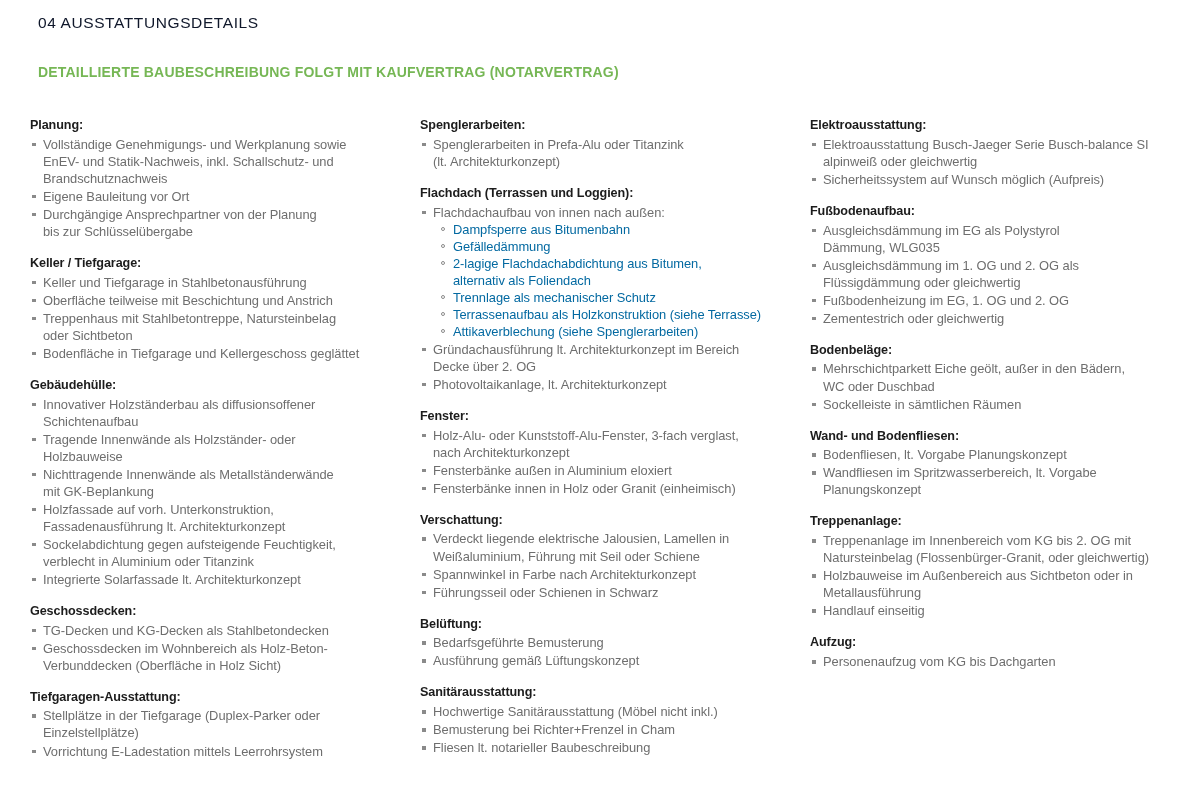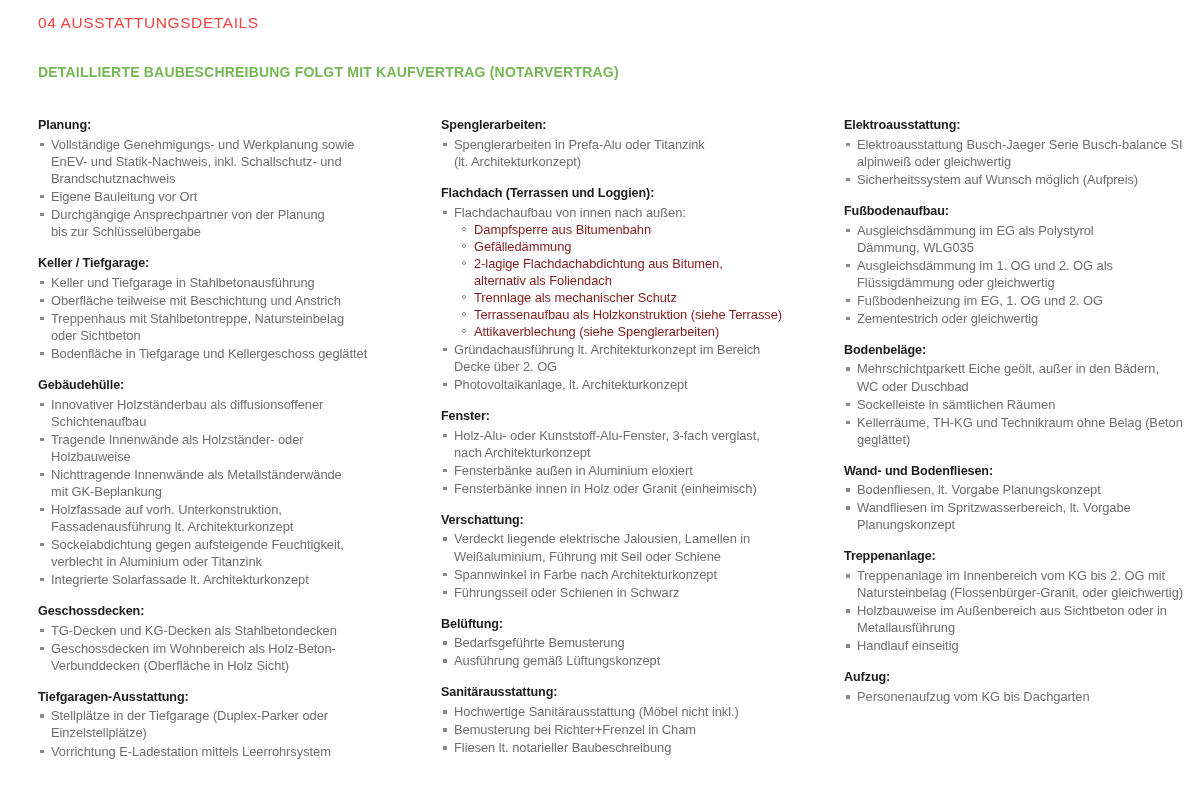--- a/index.html
+++ b/index.html
@@ -21,43 +21,44 @@
     inset: 0;
     padding: 0;
   }
   .kicker {
     position: absolute;
     left: 38px;
     top: 14px;
     font-size: 15.5px;
     letter-spacing: 0.6px;
     font-weight: 400;
-    color: #ef4444;
+    color: #0f172a;
     text-transform: uppercase;
     white-space: nowrap;
   }
   .main-heading {
     position: absolute;
     left: 38px;
     top: 64px;
     font-size: 14px;
     letter-spacing: 0.2px;
     font-weight: 700;
     color: #76b755;
     text-transform: uppercase;
     white-space: nowrap;
   }
   .columns {
     position: absolute;
     left: 38px;
     top: 118px;
     width: 1130px;
     display: flex;
-    gap: 17px;
+    gap: 4px;
     align-items: flex-start;
+    justify-content: flex-end;
   }
   .column {
     width: 386px;
     flex: 0 0 386px;
   }
   .column:last-child {
     width: 358px;
     flex: 0 0 358px;
   }
   .section {
@@ -101,21 +102,21 @@
     list-style: none;
     margin: 0;
     padding: 0;
   }
   ul.subitems > li.subitem {
     position: relative;
     padding-left: 14px;
     margin-left: 6px;
     font-size: 12.9px;
     line-height: 1.32;
-    color: #7f1d1d;
+    color: #0369a1;
     letter-spacing: -0.05px;
   }
   ul.subitems > li.subitem > .subbullet {
     position: absolute;
     left: 2px;
     top: 6px;
     width: 4px;
     height: 4px;
     border: 1px solid #8a8a8a;
     border-radius: 50%;
@@ -410,25 +411,20 @@
           <ul class="items">
             <li class="item">
               <span class="bullet"></span>
               <span class="item-text">Mehrschichtparkett Eiche geölt, außer in den Bädern,
 WC oder Duschbad</span>
             </li>
             <li class="item">
               <span class="bullet"></span>
               <span class="item-text">Sockelleiste in sämtlichen Räumen</span>
             </li>
-            <li class="item">
-              <span class="bullet"></span>
-              <span class="item-text">Kellerräume, TH-KG und Technikraum ohne Belag (Beton
-geglättet)</span>
-            </li>
           </ul>
         </div>
         <div class="section">
           <div class="section-title">Wand- und Bodenfliesen:</div>
           <ul class="items">
             <li class="item">
               <span class="bullet"></span>
               <span class="item-text">Bodenfliesen, lt. Vorgabe Planungskonzept</span>
             </li>
             <li class="item">

